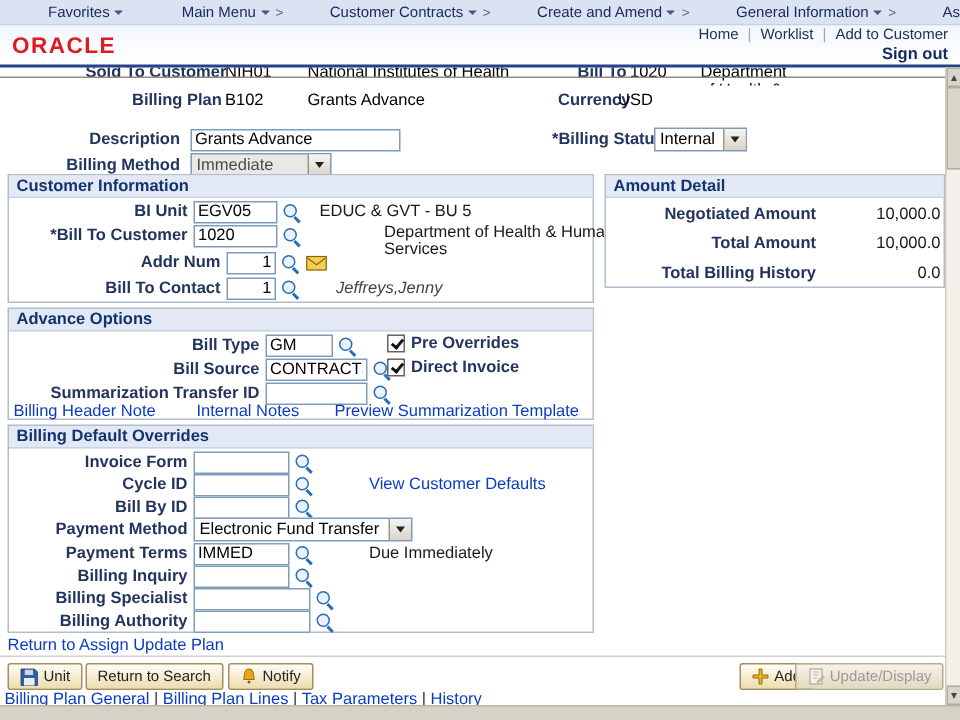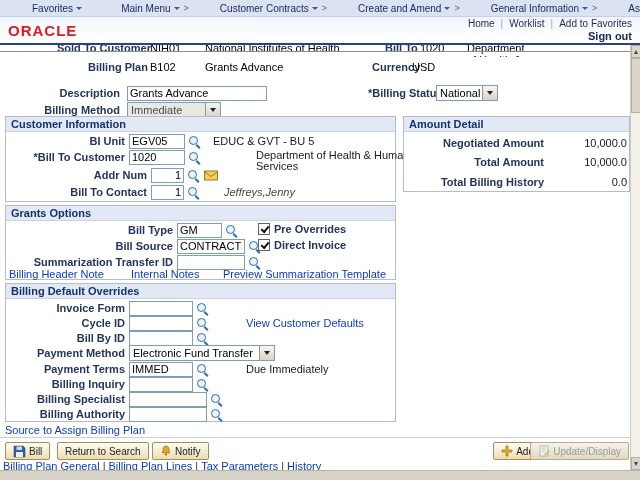--- a/index.html
+++ b/index.html
@@ -131,21 +131,21 @@
   </span>
 </div>
 
 <div class="orahdr">
   <span class="logo">ORACLE</span>
   <div class="hdr-links">
     <span class="hlink">Home</span>
     <span class="hdr-pipe">|</span>
     <span class="hlink">Worklist</span>
     <span class="hdr-pipe">|</span>
-    <span class="hlink">Add to Favorites</span>
+    <span class="hlink">Add to Customer</span>
   </div>
   <span class="signout">Sign out</span>
 </div>
 
 <div class="top-clip">
   <span class="lbl" style="left:57px">Sold To Customer</span>
   <span style="left:150px">NIH01</span>
   <span style="left:205px">National Institutes of Health</span>
   <span class="lbl" style="left:385px">Bill To</span>
   <span style="left:420px">1020</span>
@@ -161,21 +161,21 @@
   <span style="position:absolute; left:412px">USD</span>
 </div>
 
 <div class="frow" style="top:85px">
   <span class="lbl" style="width:124px; padding-right:4px">Description</span>
   <input class="inp" style="width: 140px; margin-left: 3px;" value="Grants Advance">
 </div>
 <div class="frow" style="top:85px; left:368px">
   <span class="lbl" style="width:68px; padding-right:4px">*Billing Status</span>
   <span class="sel" style="width:62px">
-    <span class="st">National</span>
+    <span class="st">Internal</span>
     <span class="sa">
         <span class="tri"></span>
       </span>
   </span>
 </div>
 
 <div class="frow" style="top:102px">
   <span class="lbl" style="width:124px; padding-right:4px">Billing Method</span>
   <span class="sel disabled" style="width:94px; margin-left:3px">
     <span class="st">Immediate</span>
@@ -228,21 +228,21 @@
     <span class="lbl" style="width:140px">Total Amount</span>
     <span class="desc" style="flex:1; text-align:right; padding-right:2px">10,000.0</span>
   </div>
   <div class="frow" style="top:57px">
     <span class="lbl" style="width:140px">Total Billing History</span>
     <span class="desc" style="flex:1; text-align:right; padding-right:2px">0.0</span>
   </div>
 </div>
 
 <div class="grp" style="left:5px; top:205px; width:391px; height:75px">
-  <div class="grp-hd">Grants Options</div>
+  <div class="grp-hd">Advance Options</div>
   <div class="frow" style="top:16px">
     <span class="lbl" style="width:167px">Bill Type</span>
     <input class="inp" style="width: 45px; margin-left: 4px;" value="GM">
     <span class="mag"></span>
   </div>
   <div style="position:absolute; left:252px; top:17px; display:flex; align-items:center">
     <span class="cb on" role="checkbox"></span>
     <span class="cb-lb">Pre Overrides</span>
   </div>
   <div class="frow" style="top:32px">
@@ -307,31 +307,31 @@
     <input class="inp" style="width: 78px; margin-left: 4px;" value="">
     <span class="mag"></span>
   </div>
   <div class="frow" style="top:107px">
     <span class="lbl" style="width:119px">Billing Specialist</span>
     <input class="inp" style="width: 78px; margin-left: 4px;" value="">
     <span class="mag"></span>
   </div>
 </div>
 
-<span class="lnk" style="position:absolute; left:5px; top:424px">Source to Assign Billing Plan</span>
+<span class="lnk" style="position:absolute; left:5px; top:424px">Return to Assign Update Plan</span>
 
 <div class="toolsep"></div>
 
 <div class="btn" style="left:5px">
   <svg width="13" height="13" viewBox="0 0 13 13">
       <path d="M1 1h9l2 2v9H1z" fill="#2f5f9e" stroke="#1d3c66" stroke-width="0.5"></path>
       <rect x="3" y="7" width="7" height="5" fill="#e8eef6"></rect>
       <rect x="3.5" y="1.5" width="5.5" height="3.5" fill="#cdd9ea"></rect>
     </svg>
-  <span>Bill</span>
+  <span>Unit</span>
 </div>
 <div class="btn" style="left:57px">
   <span>Return to Search</span>
 </div>
 <div class="btn" style="left:152px">
   <svg width="12" height="12" viewBox="0 0 12 12">
       <path d="M6 1C4 1 3.2 2.5 3.1 4.2L2.5 8h7L8.9 4.2C8.8 2.5 8 1 6 1z" fill="#e7a614" stroke="#8a6207" stroke-width="0.6"></path>
       <rect x="5" y="8.6" width="2" height="2" rx="1" fill="#8a6207"></rect>
     </svg>
   <span>Notify</span>

